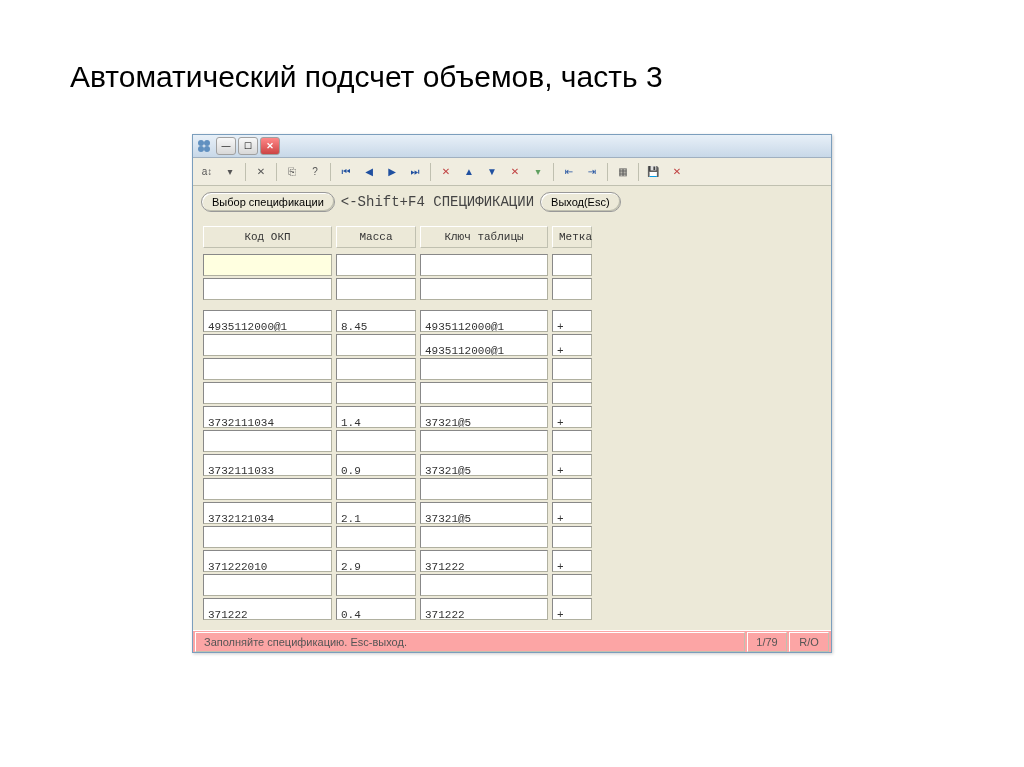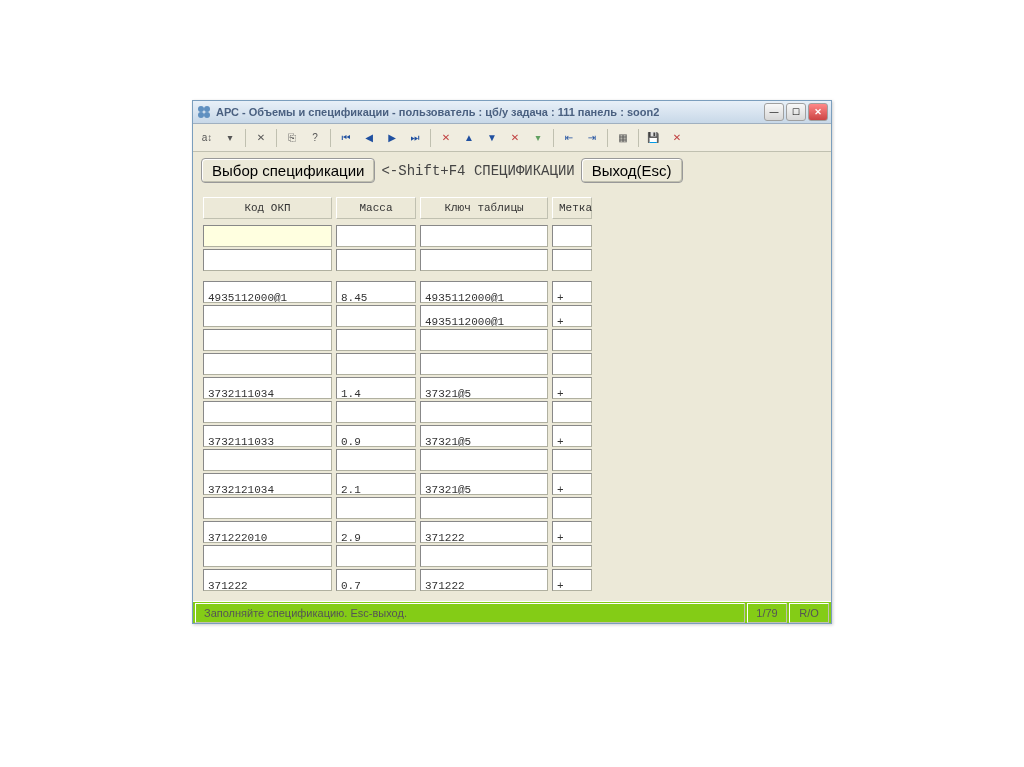--- a/index.html
+++ b/index.html
@@ -105,22 +105,22 @@
       padding: 6px 8px;
       display: flex;
       align-items: center;
       gap: 6px;
       font-size: 11px;
     }
     .action-btn {
       padding: 3px 10px;
       background: #ece9d8;
       border: 1px solid #999;
-      border-radius: 4px;
-      font-size: 15px;
+      border-radius: 10px;
+      font-size: 11px;
       cursor: pointer;
       box-shadow: inset 1px 1px 0 #fff, inset -1px -1px 0 #c0c0b0;
     }
     .hint-text {
       font-size: 14px;
       color: #444;
       font-family: 'Courier New', monospace;
     }
     .content-area {
       background: #ece9d8;
@@ -175,21 +175,21 @@
       background: #ffffe0;
     }
     .panel-spacer {
       height: 8px;
     }
     .statusbar {
       display: flex;
       align-items: center;
       height: 22px;
       border-top: 1px solid #fff;
-      background: #84cc16;
+      background: #fca5a5;
       font-size: 11px;
       color: #555;
     }
     .status-left {
       flex: 1;
       padding: 3px 8px;
       border: 1px solid #c0c0b0;
       border-top-color: #fff;
       border-left-color: #fff;
       margin: 2px;
@@ -201,34 +201,34 @@
       border-left-color: #fff;
       margin: 2px 2px 2px 0;
       min-width: 40px;
       text-align: center;
     }
   </style>
 </head>
 <body>
 
 <div class="page-header">
+  <h1 class="title">Автоматический подсчет объемов, часть 3</h1>
 </div>
 
 <div class="window">
 
   <div class="titlebar">
     <span class="titlebar-icon">
       <svg width="14" height="14" viewBox="0 0 14 14">
           <circle cx="4" cy="4" r="3" fill="#6090c0"></circle>
           <circle cx="10" cy="4" r="3" fill="#6090c0"></circle>
           <circle cx="4" cy="10" r="3" fill="#6090c0"></circle>
           <circle cx="10" cy="10" r="3" fill="#6090c0"></circle>
         </svg>
     </span>
-    <span class="titlebar-text">АРС - Объемы и спецификации -   пользователь : цб/у  задача : 111  панель : soon2</span>
     <div class="window-controls">
       <div class="win-btn">—</div>
       <div class="win-btn">☐</div>
       <div class="win-btn close">✕</div>
     </div>
   </div>
 
   <div class="toolbar">
     <button class="tb-btn">a↕</button>
     <button class="tb-btn">▾</button>
@@ -353,21 +353,21 @@
             <div class="cell col-4">+</div>
           </div>
           <div class="grid-row">
             <div class="cell col-1"></div>
             <div class="cell col-2"></div>
             <div class="cell col-3"></div>
             <div class="cell col-4"></div>
           </div>
           <div class="grid-row">
             <div class="cell col-1">371222</div>
-            <div class="cell col-2">0.7</div>
+            <div class="cell col-2">0.4</div>
             <div class="cell col-3">371222</div>
             <div class="cell col-4">+</div>
           </div>
         </div>
     </div>
   </div>
 
   <div class="statusbar">
     <div class="status-left">Заполняйте спецификацию. Esc-выход.</div>
     <div class="status-cell">1/79</div>

